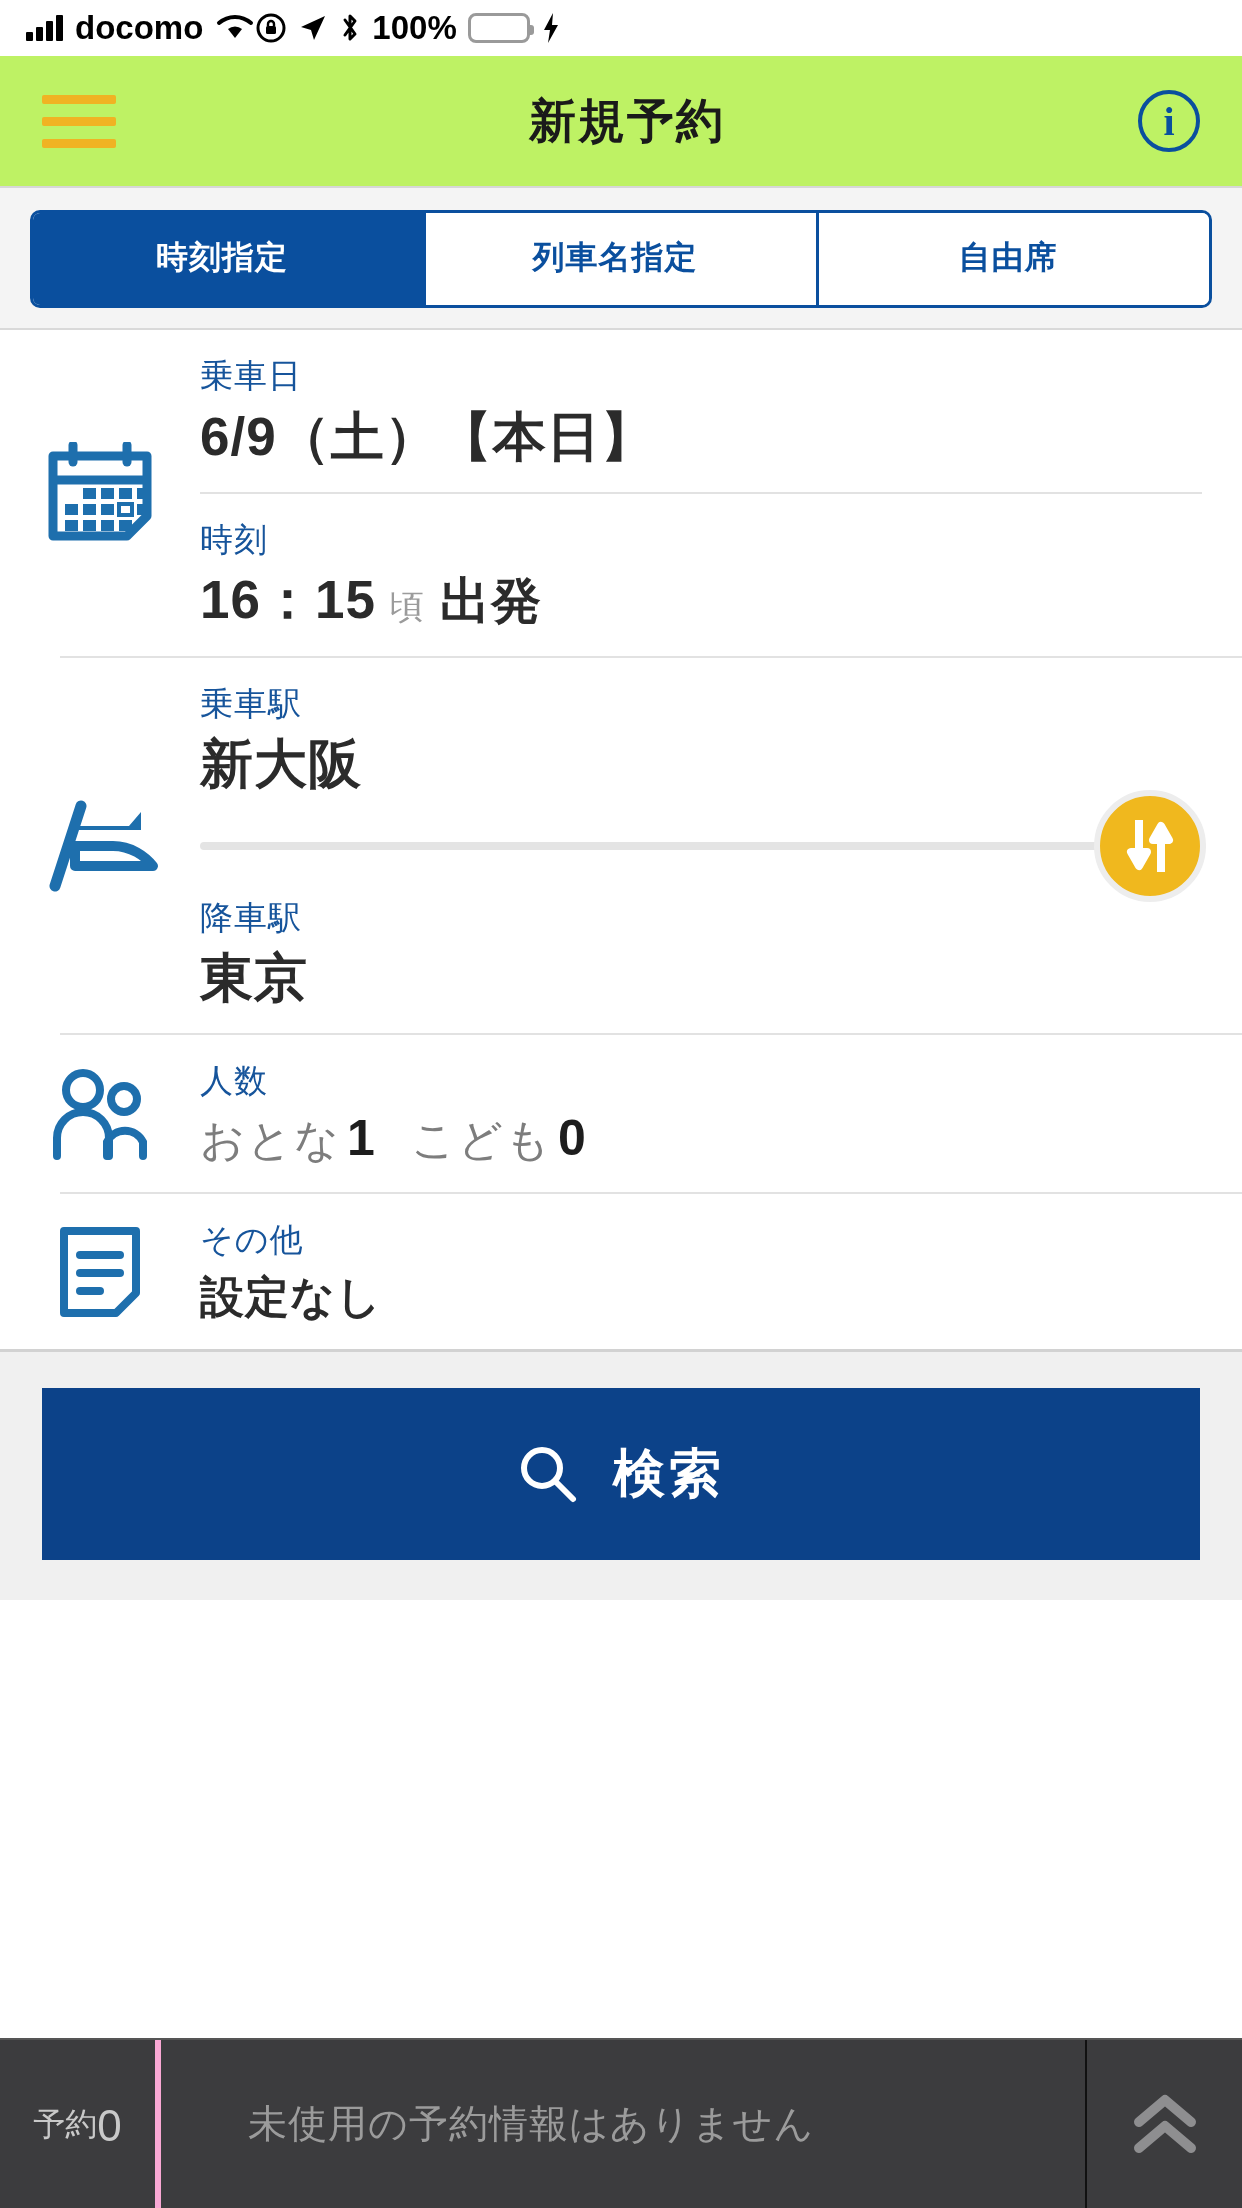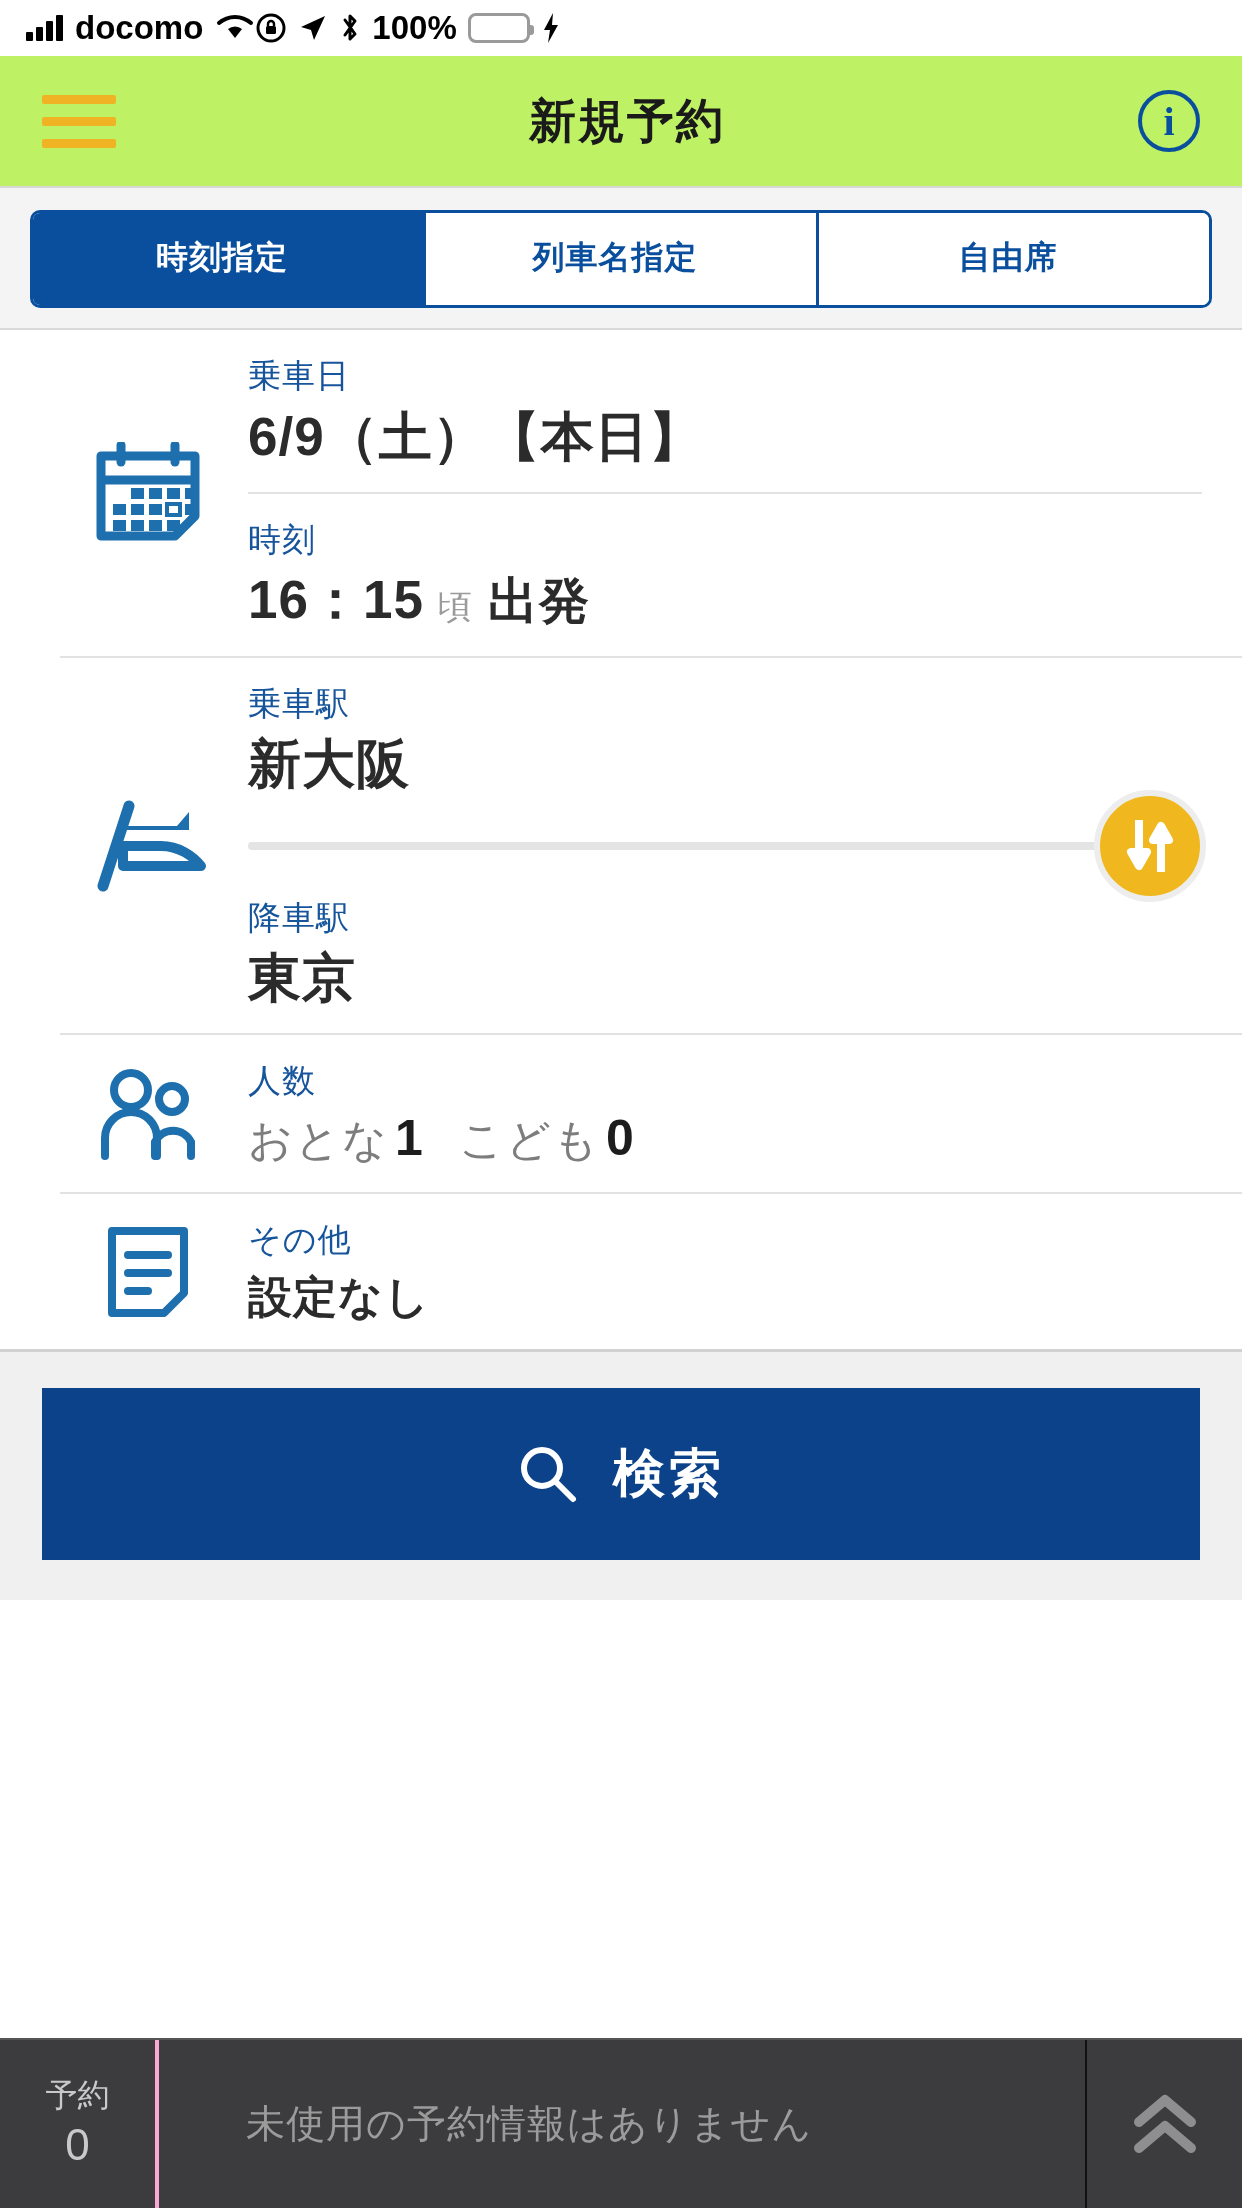--- a/index.html
+++ b/index.html
@@ -120,21 +120,20 @@
     background: #0a4f9e;
     color: #ffffff;
   }
 
   
   .form-area { background: #ffffff; }
   .row {
     display: flex;
     align-items: stretch;
     position: relative;
-    margin-left: 48px;
   }
   .row-icon {
     width: 200px;
     flex: 0 0 200px;
     display: flex;
     align-items: center;
     justify-content: center;
   }
   .row-body {
     flex: 1 1 auto;
@@ -263,24 +262,24 @@
     height: 168px;
     background: #3c3c3e;
     display: flex;
     align-items: stretch;
     border-top: 2px solid #555;
   }
   .bb-reserve {
     width: 155px;
     flex: 0 0 155px;
     display: flex;
-    flex-direction: column;
+    flex-direction: row;
     align-items: center;
     justify-content: center;
-    border-right: 4px solid #f9a8d4;
+    border-right: 6px solid #f9a8d4;
     cursor: pointer;
   }
   .bb-reserve-label { color: #c9c9c9; font-size: 32px; line-height: 1.2; }
   .bb-reserve-count { color: #c9c9c9; font-size: 44px; line-height: 1.25; margin-top: 2px; }
   .bb-message {
     flex: 1 1 auto;
     display: flex;
     align-items: center;
     padding-left: 87px;
     color: #9b9b9b;

